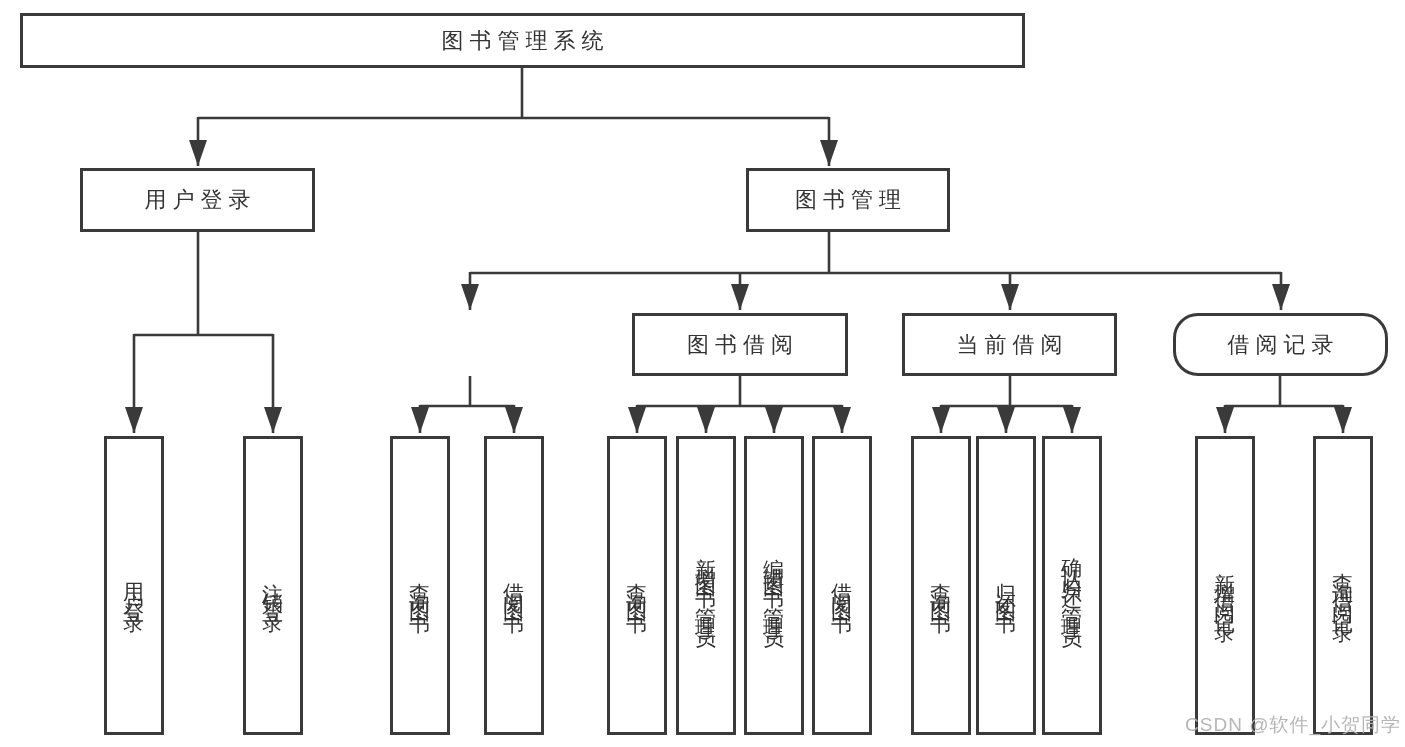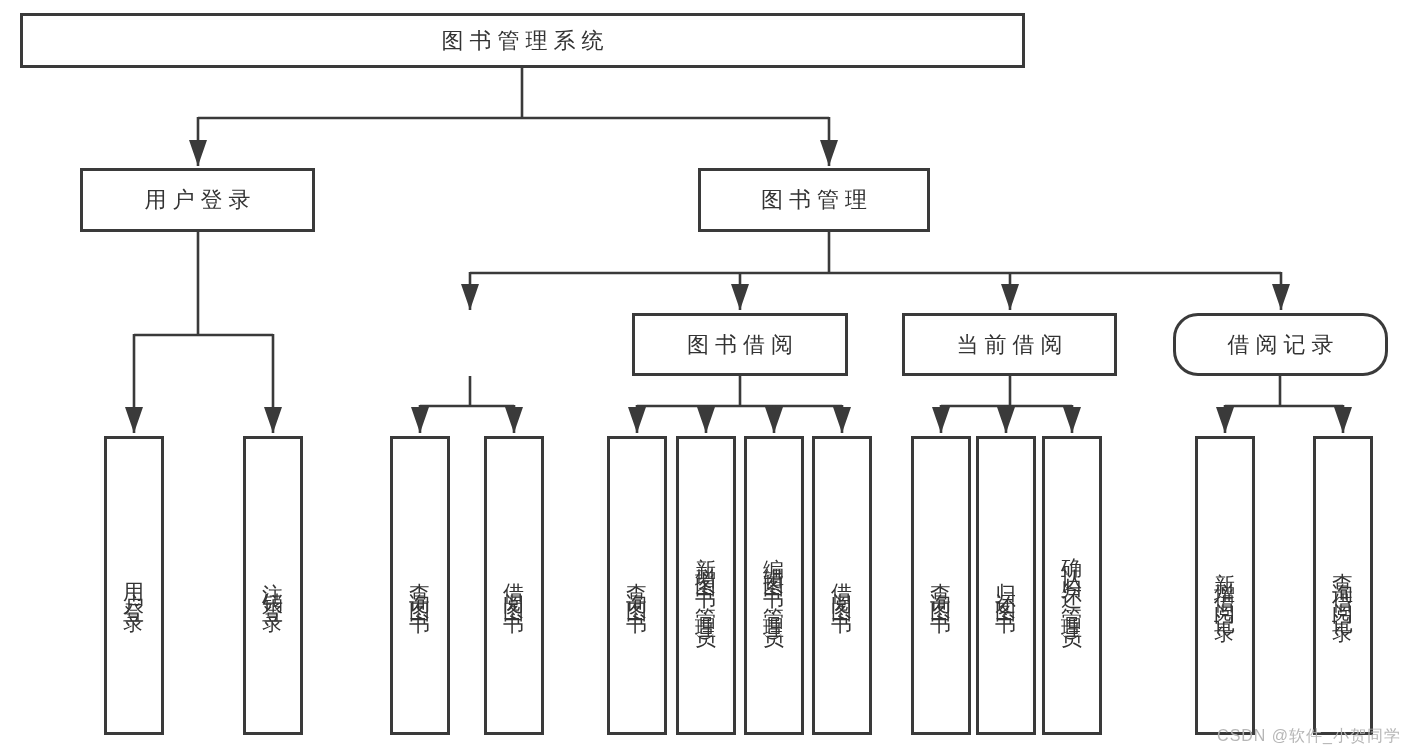--- a/index.html
+++ b/index.html
@@ -34,23 +34,23 @@
     writing-mode:vertical-rl;
     text-orientation:mixed;
     font-size:21px;
     letter-spacing:10px;
     line-height:1;
     color:#333333;
     white-space:nowrap;
   }
   #watermark{
     position:absolute;
-    right:4px;bottom:0;
+    right:4px;bottom:9px;
     z-index:3;
-    font-size:16px;
+    font-size:19px;
     letter-spacing:1px;
     color:rgba(178,178,178,0.95);
     white-space:nowrap;
     text-align:right;
   }
 </style>
 </head>
 <body>
 
 <div id="stage">
@@ -105,21 +105,21 @@
     </g>
   </svg>
 
   <div class="node root">
     <span class="hlabel">图书管理系统</span>
   </div>
 
   <div class="node lvl2" style="left:80px;width:235px;">
     <span class="hlabel">用户登录</span>
   </div>
-  <div class="node lvl2" style="left:698px;width:232px;justify-content:center;">
+  <div class="node lvl2" style="left:746px;width:204px;justify-content:center;">
     <span class="hlabel">图书管理</span>
   </div>
 
   <div class="node lvl3" style="left:632px;width:216px;">
     <span class="hlabel">图书借阅</span>
   </div>
   <div class="node lvl3" style="left:902px;width:215px;">
     <span class="hlabel">当前借阅</span>
   </div>
   <div class="node lvl3" style="left:1173px;width:215px;border-radius:25px;">

